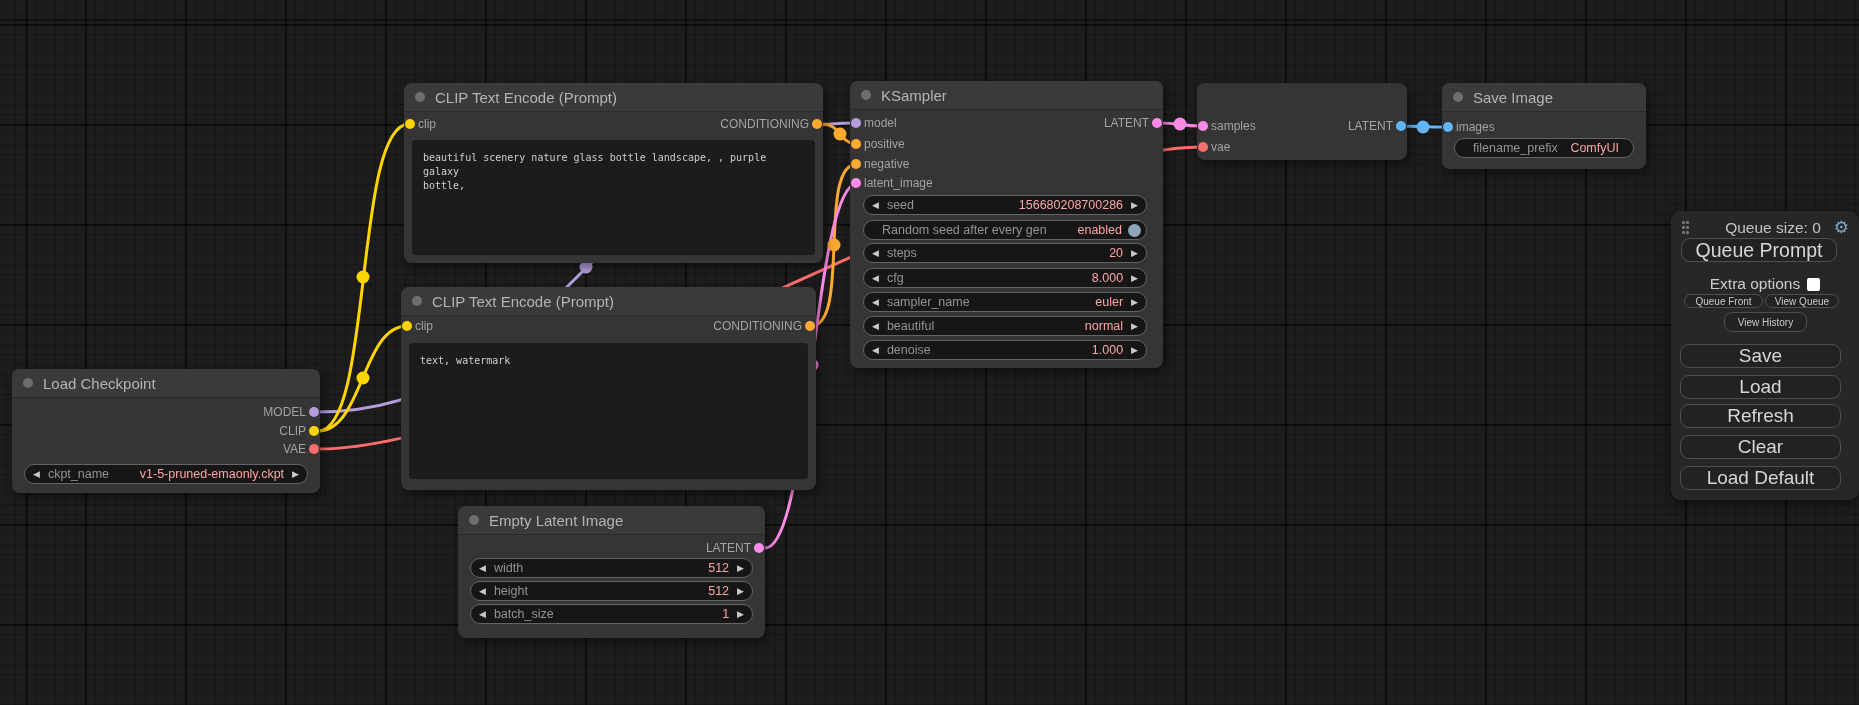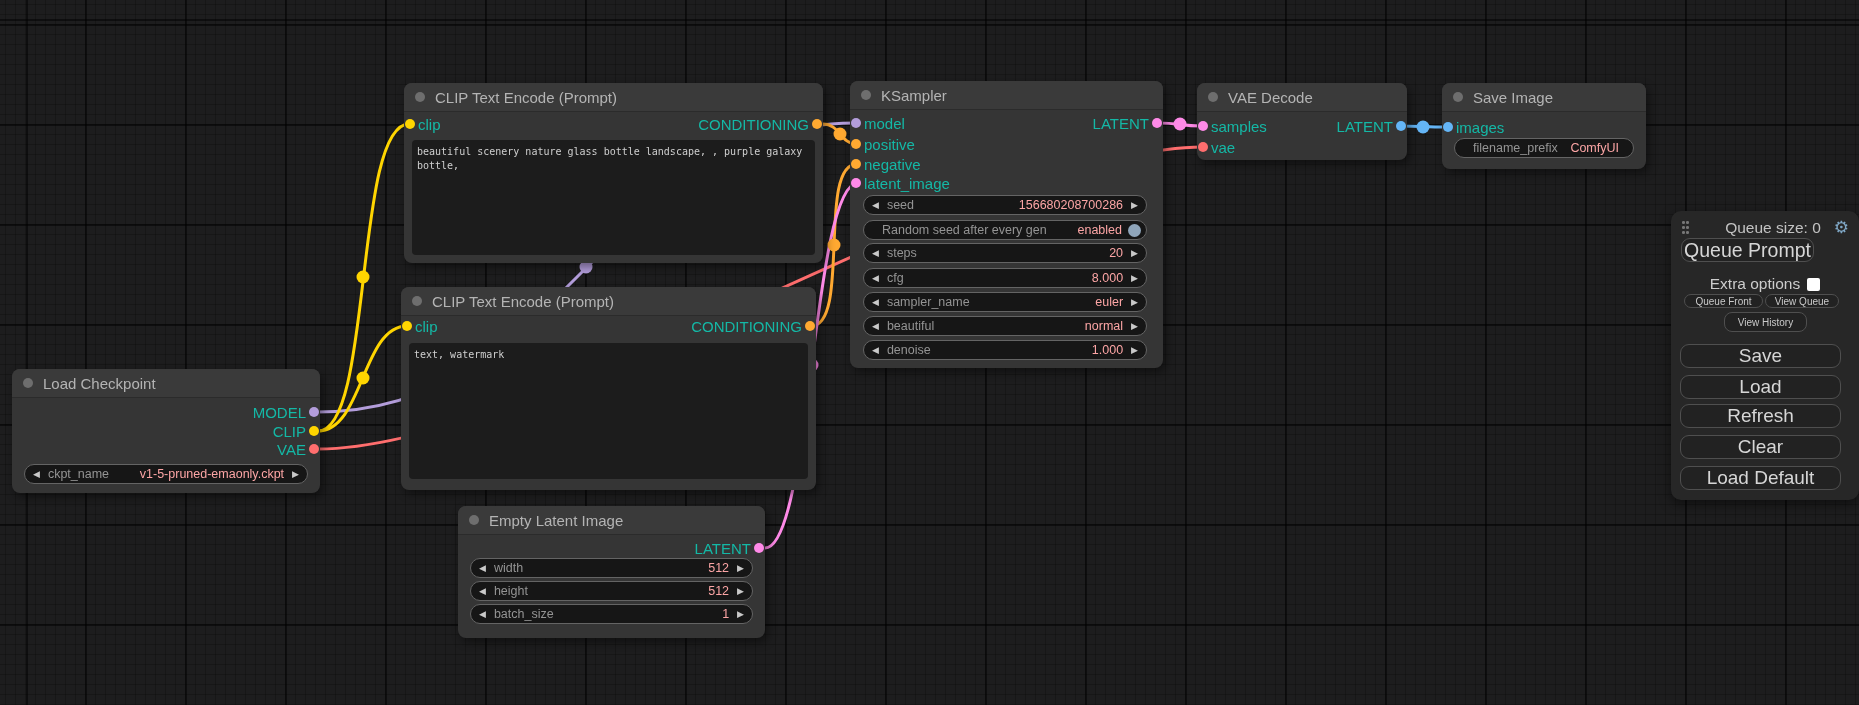--- a/index.html
+++ b/index.html
@@ -18,31 +18,31 @@
   .node{
     position:absolute;background:#353535;border-radius:8px;z-index:2;
     box-shadow:3px 4px 10px rgba(0,0,0,.45);
   }
   .ntitle{
     height:28px;display:flex;align-items:center;gap:10px;padding:0 11px;
     color:#b4b4b4;font-size:15px;border-bottom:1px solid #2b2b2b;border-radius:8px 8px 0 0;
     background:#3a3a3a;cursor:default;white-space:nowrap;
   }
   .tdot{width:10px;height:10px;border-radius:50%;background:#6e6e6e;flex:0 0 auto;}
-  .slot{position:absolute;height:20px;display:flex;align-items:center;color:#14b8a6;font-size:15px;white-space:nowrap;}
+  .slot{position:absolute;height:20px;display:flex;align-items:center;color:#a3a3a3;font-size:12px;white-space:nowrap;}
   .slot.in{left:14px;}
   .slot.out{right:14px;}
   .sdot{position:absolute;width:10px;height:10px;border-radius:50%;top:5px;}
   .sdot.l{left:-13px;}
   .sdot.r{right:-13px;}
   .c-model{background:#B39DDB;}  .c-clip{background:#FFD500;}
   .c-vae{background:#FF6E6E;}    .c-cond{background:#FFA931;}
   .c-latent{background:#FF8AE8;} .c-image{background:#64B5F6;}
   .prompt{
-    position:absolute;background:#1c1c1c;border-radius:4px;padding:5px;
+    position:absolute;background:#1c1c1c;border-radius:4px;padding:11px;
     font-family:"DejaVu Sans Mono",monospace;font-size:10px;line-height:14px;
     color:#cfcfcf;white-space:pre-wrap;overflow:hidden;box-sizing:border-box;
   }
   .widget{
     position:absolute;height:20px;background:#161616;border:1px solid #646464;
     border-radius:11px;display:flex;align-items:center;box-sizing:border-box;
     font-size:12.5px;white-space:nowrap;
   }
   .arrow{color:#c9c9c9;font-size:9px;padding:0 8px;cursor:pointer;line-height:20px;}
   .wlabel{color:#949494;}
@@ -57,21 +57,21 @@
   .qhead{position:absolute;left:0;top:8px;width:100%;display:flex;align-items:center;}
   .qsize{flex:1;text-align:center;color:#c3c3c3;font-size:15.5px;padding-left:16px;}
   .gear{position:absolute;right:10px;top:-2px;color:#7FA7C5;font-size:17px;cursor:pointer;}
   .grip{position:absolute;left:11px;top:2px;display:grid;grid-template-columns:repeat(2,4px);grid-auto-rows:5px;cursor:grab;}
   .grip i{width:2.5px;height:2.5px;border-radius:50%;background:#777;}
   .qbtn{
     position:absolute;background:#222;border:1px solid #4f4f4f;border-radius:9px;
     color:#d6d6d6;display:flex;align-items:center;justify-content:center;cursor:pointer;box-sizing:border-box;
   }
   .qbig{left:9px;width:161px;height:24px;font-size:19px;}
-  .qp{left:10px;top:27px;width:133px;height:24px;font-size:19.5px;}
+  .qp{left:10px;top:27px;width:156px;height:24px;font-size:19.5px;}
   .pill{
     position:absolute;background:#222;border:1px solid #4f4f4f;border-radius:8px;
     color:#c9c9c9;font-size:10px;display:flex;align-items:center;justify-content:center;cursor:pointer;box-sizing:border-box;
   }
   .xopts{position:absolute;left:0;top:64px;width:100%;display:flex;align-items:center;justify-content:center;gap:7px;color:#cccccc;font-size:15.5px;}
   .checkbox{width:13px;height:13px;background:#fff;border-radius:2px;cursor:pointer;}
 </style>
 </head>
 <body>
 
@@ -251,24 +251,20 @@
     </div>
     <div class="widget" style="left:13px;top:259px;width:284px;">
       <span class="arrow">◀</span>
       <span class="wlabel">denoise</span>
       <span class="wvalue">1.000</span>
       <span class="arrow">▶</span>
     </div>
   </div>
 
   <div class="node" style="left:1197px;top:83px;width:210px;height:77px;">
-    <div class="ntitle">
-      <span class="tdot"></span>
-      <span>VAE Decode</span>
-    </div>
     <div class="slot in" style="top:33px;">
       <span class="sdot l c-latent"></span>
       <span>samples</span>
     </div>
     <div class="slot out" style="top:33px;">
       <span>LATENT</span>
       <span class="sdot r c-image"></span>
     </div>
     <div class="slot in" style="top:54px;">
       <span class="sdot l c-vae"></span>

